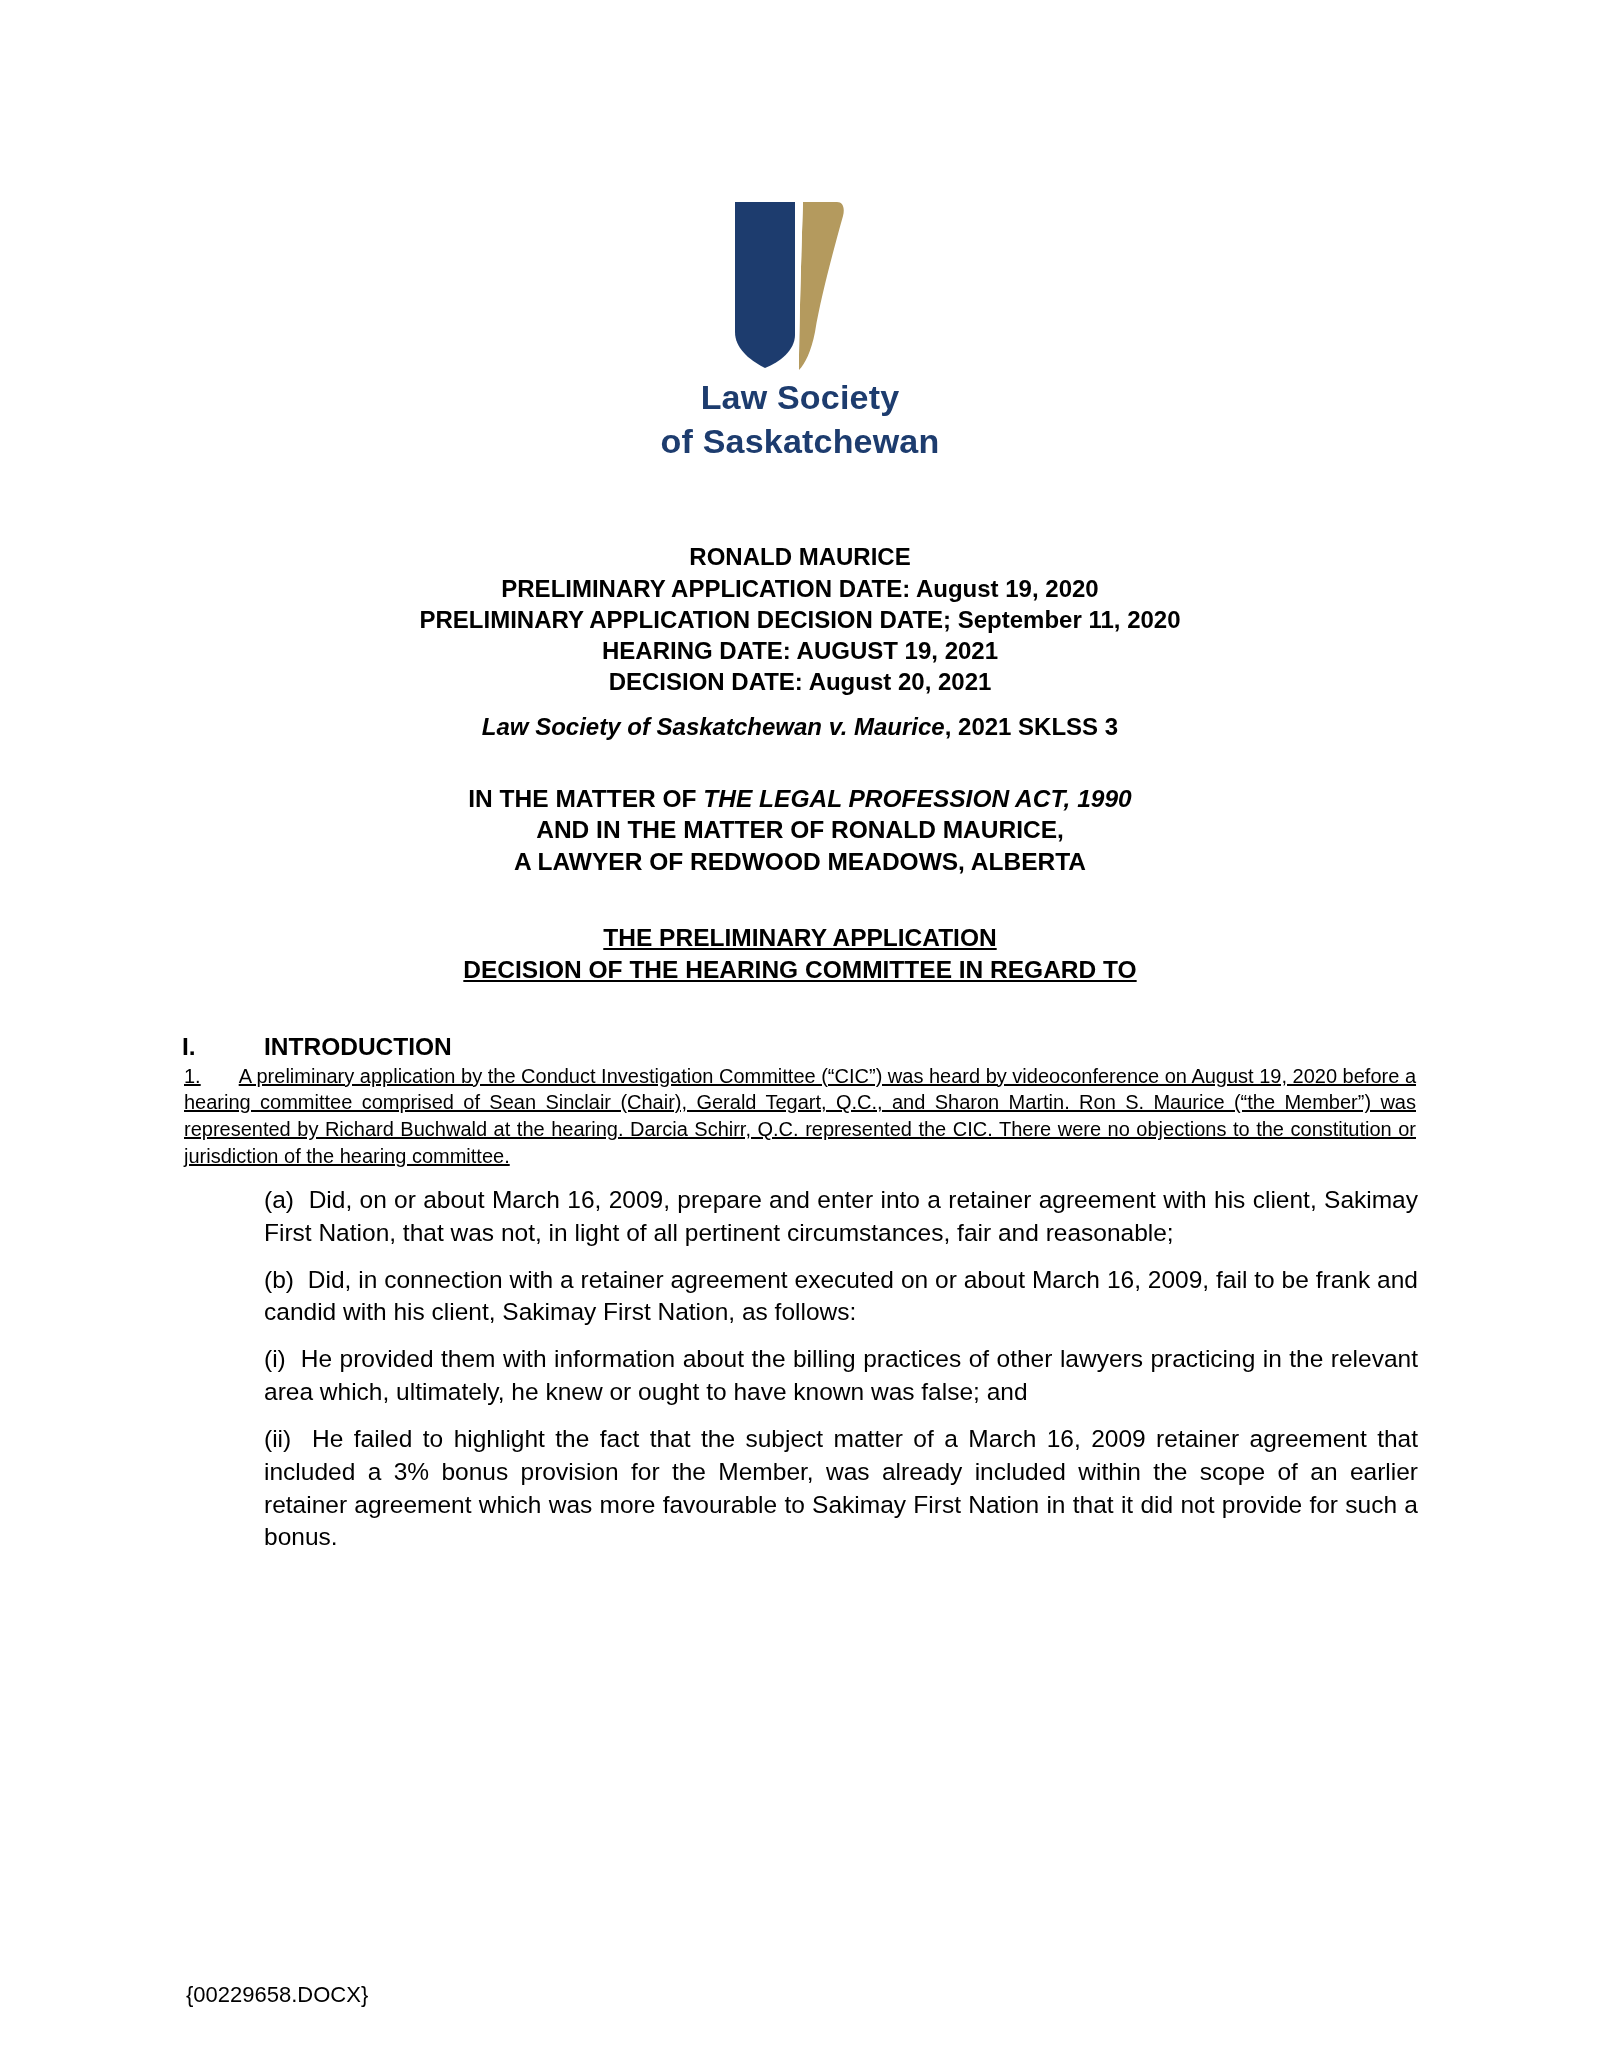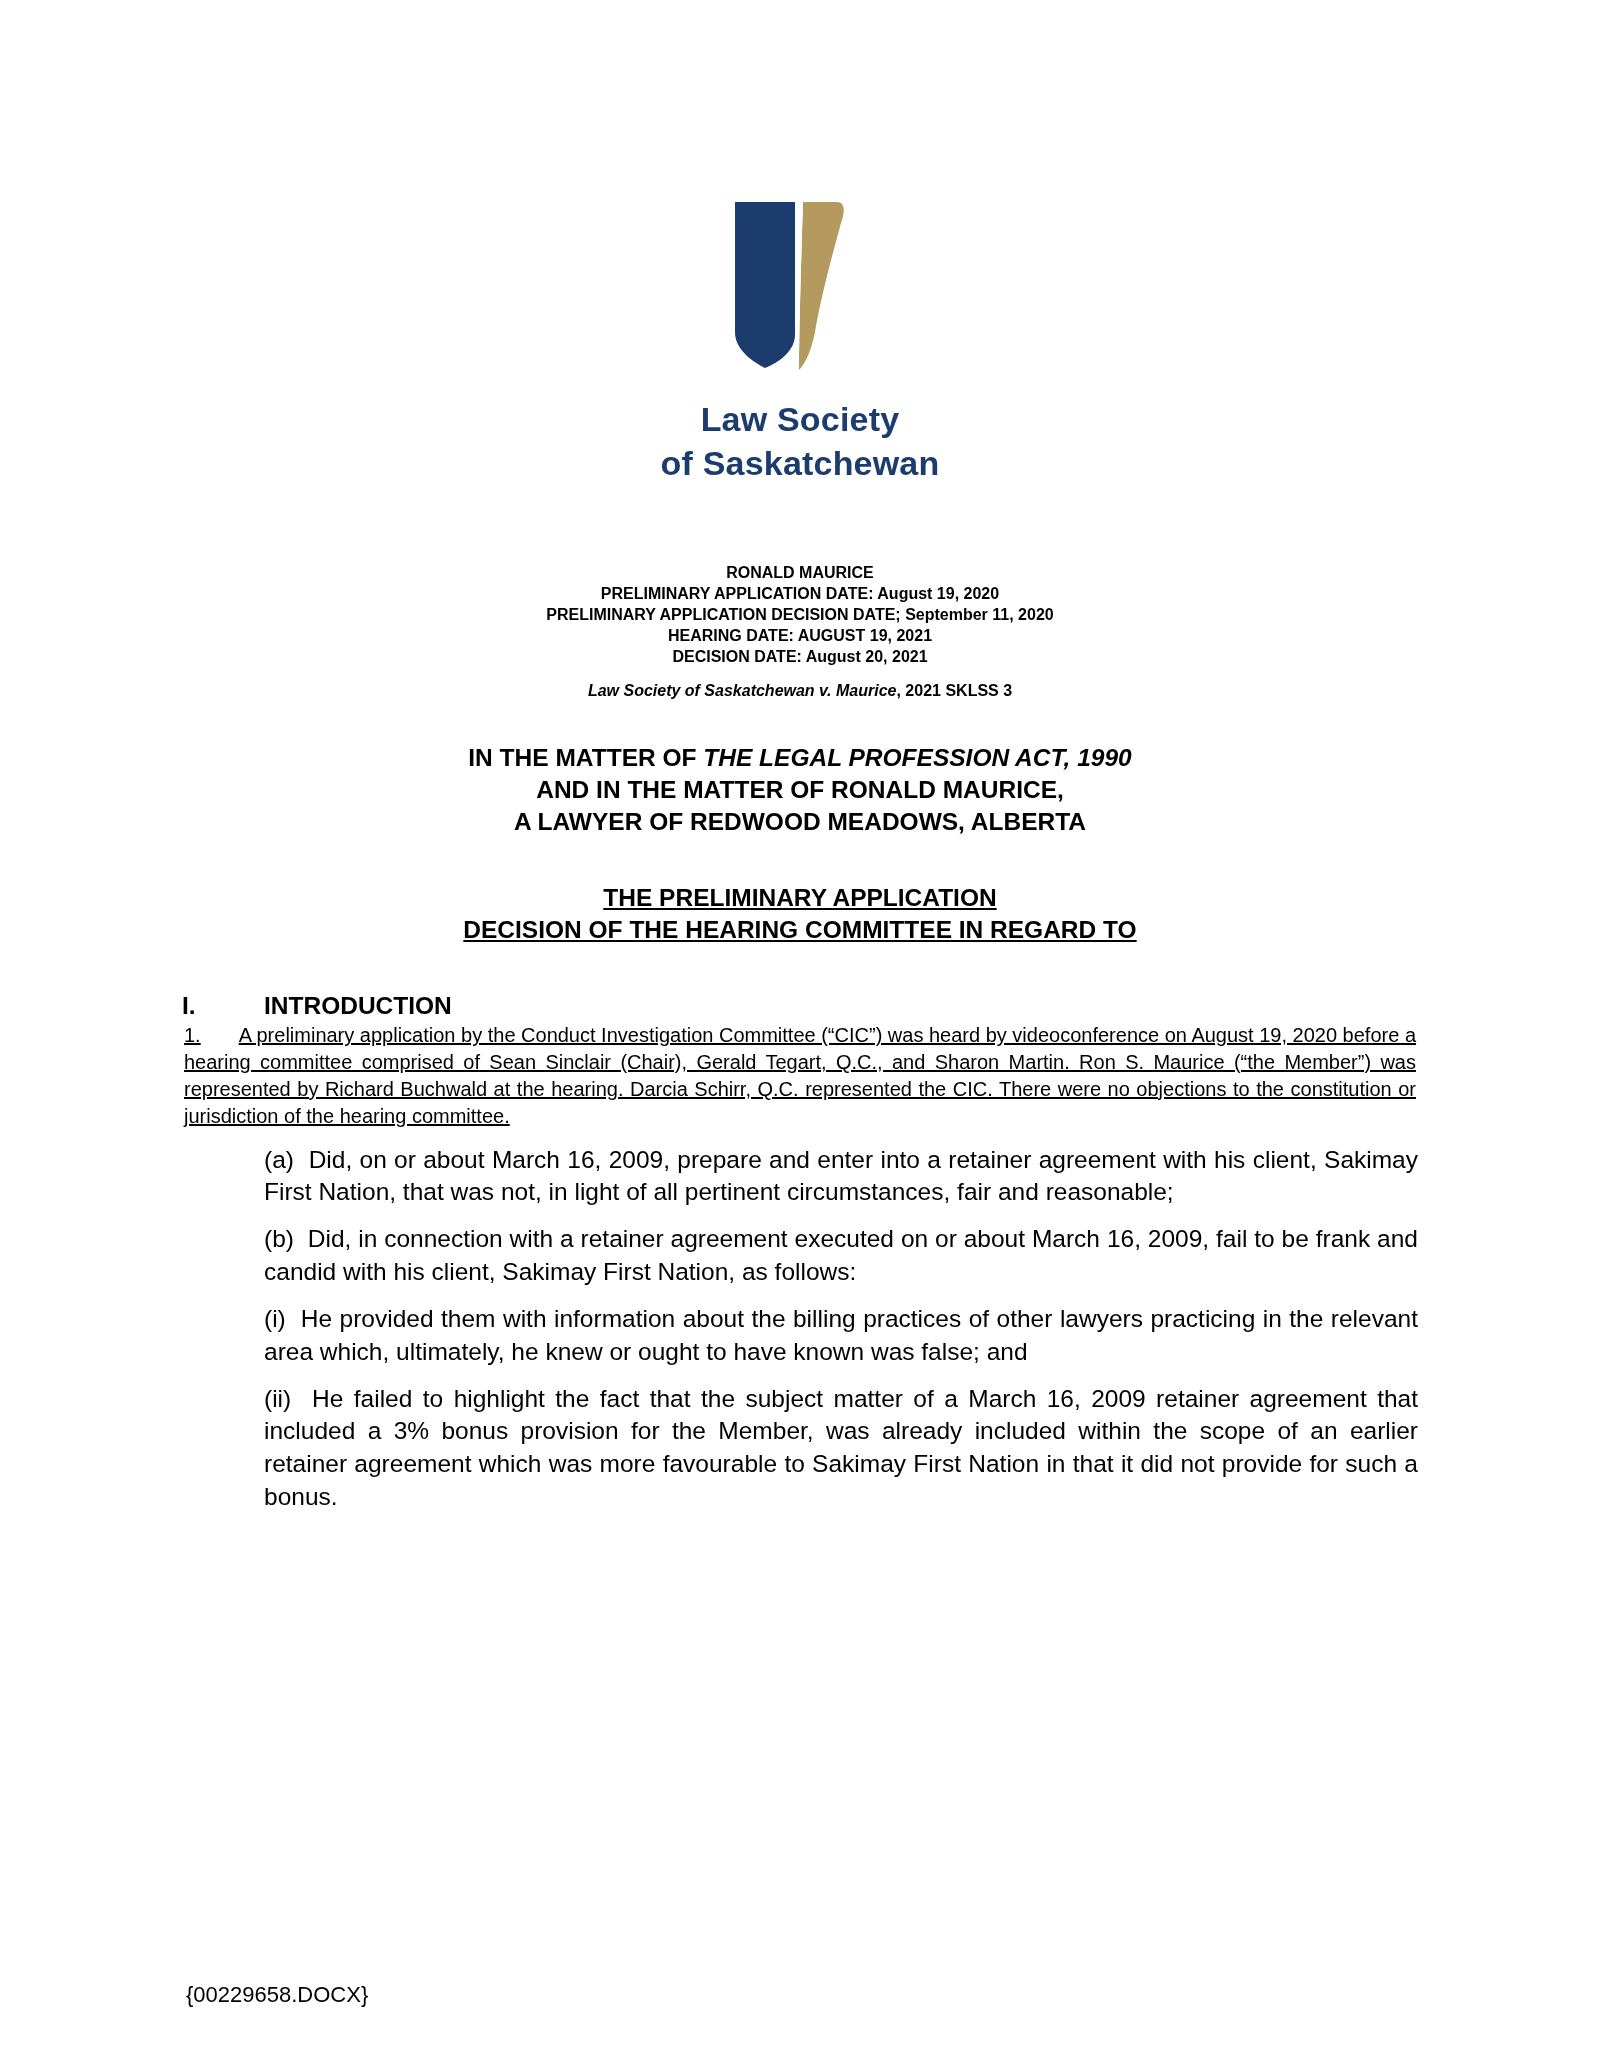--- a/index.html
+++ b/index.html
@@ -29,35 +29,34 @@
     flex-direction: column;
     align-items: center;
   }
   .logo-mark {
     width: 150px;
     height: 175px;
     position: relative;
   }
   .logo-mark svg { display: block; }
   .logo-text {
-    margin-top: 22px;
     text-align: center;
     color: #1d3c6e;
     font-size: 34px;
     font-weight: bold;
     line-height: 1.30;
     letter-spacing: 0.2px;
   }
   .logo-text .line2 { display: block; }
 
   
   .title-block {
     margin-top: 78px;
     text-align: center;
-    font-size: 16px;
+    font-size: 24px;
     font-weight: bold;
     line-height: 1.30;
   }
   .title-block .ital { font-style: italic; }
   .caption-line { margin-top: 14px; }
 
   .matter-block {
     margin-top: 40px;
     text-align: center;
     font-size: 24.5px;

